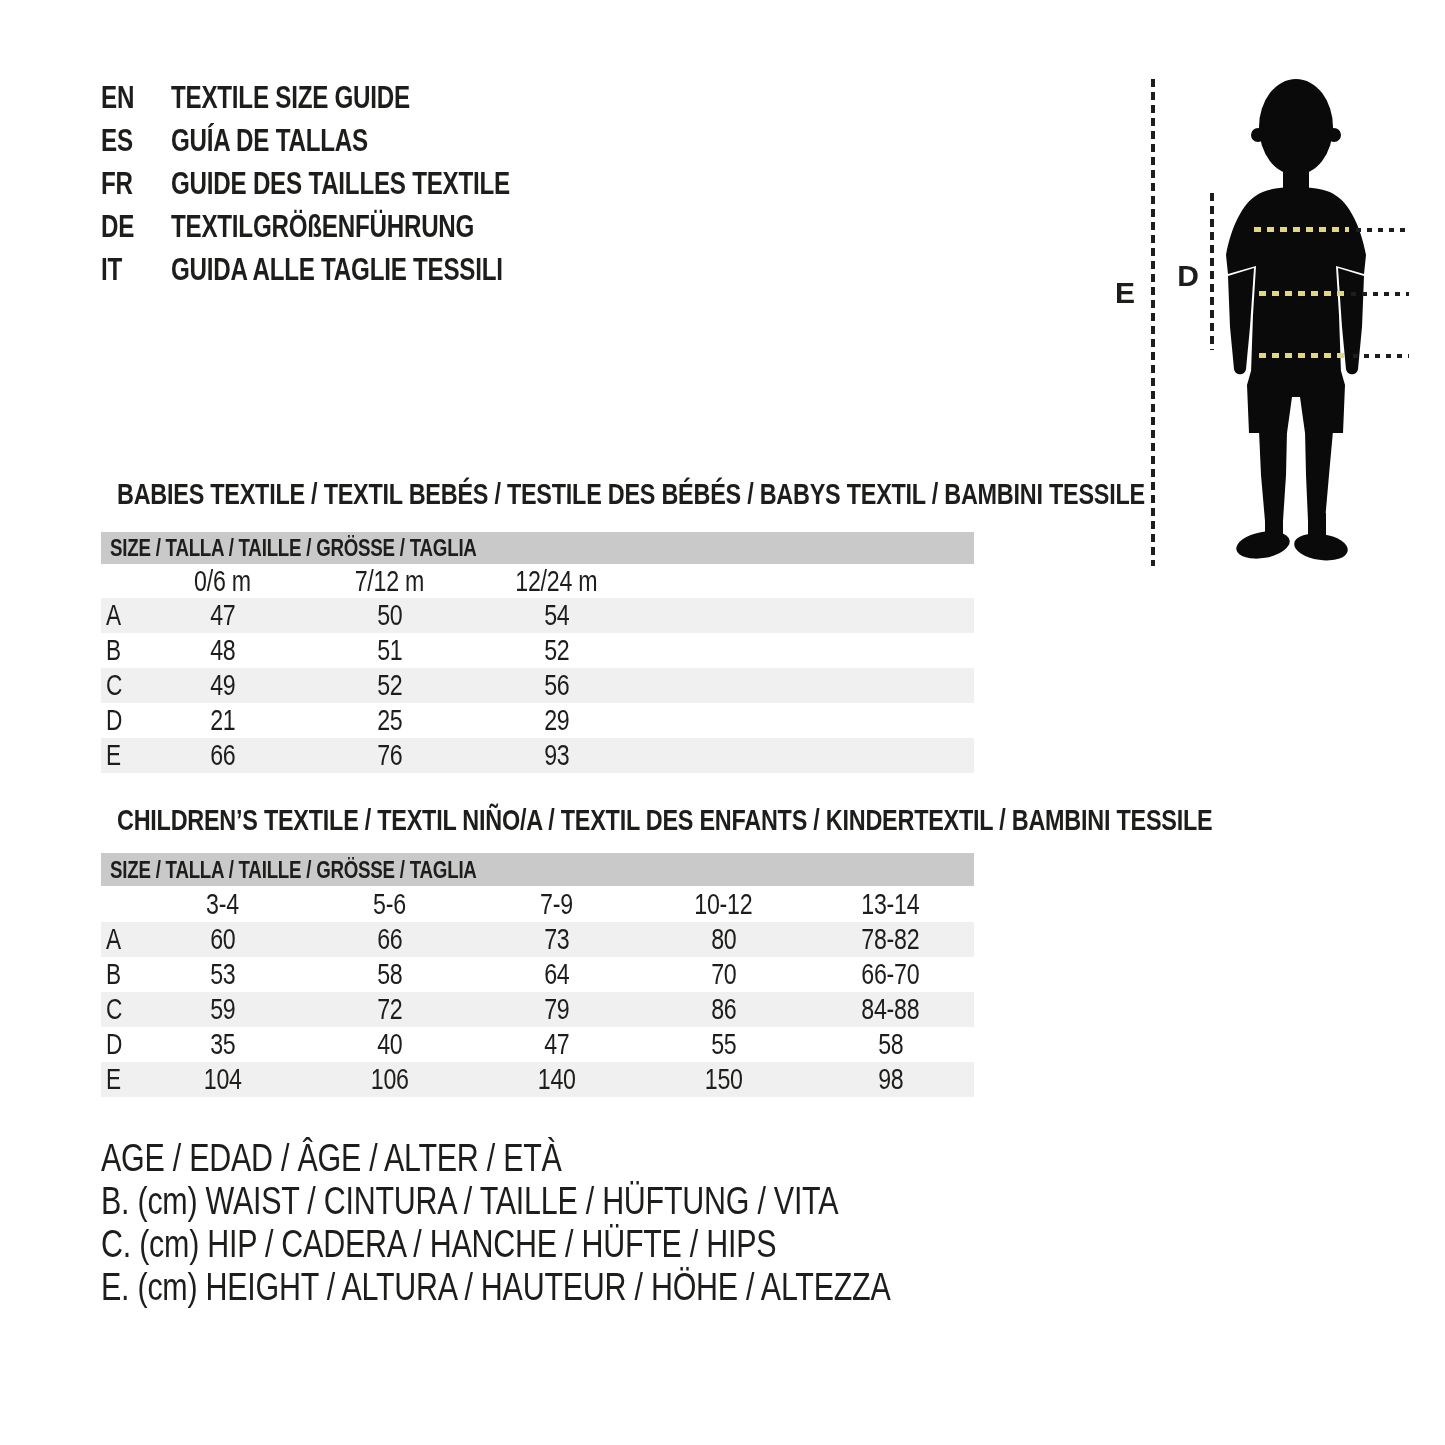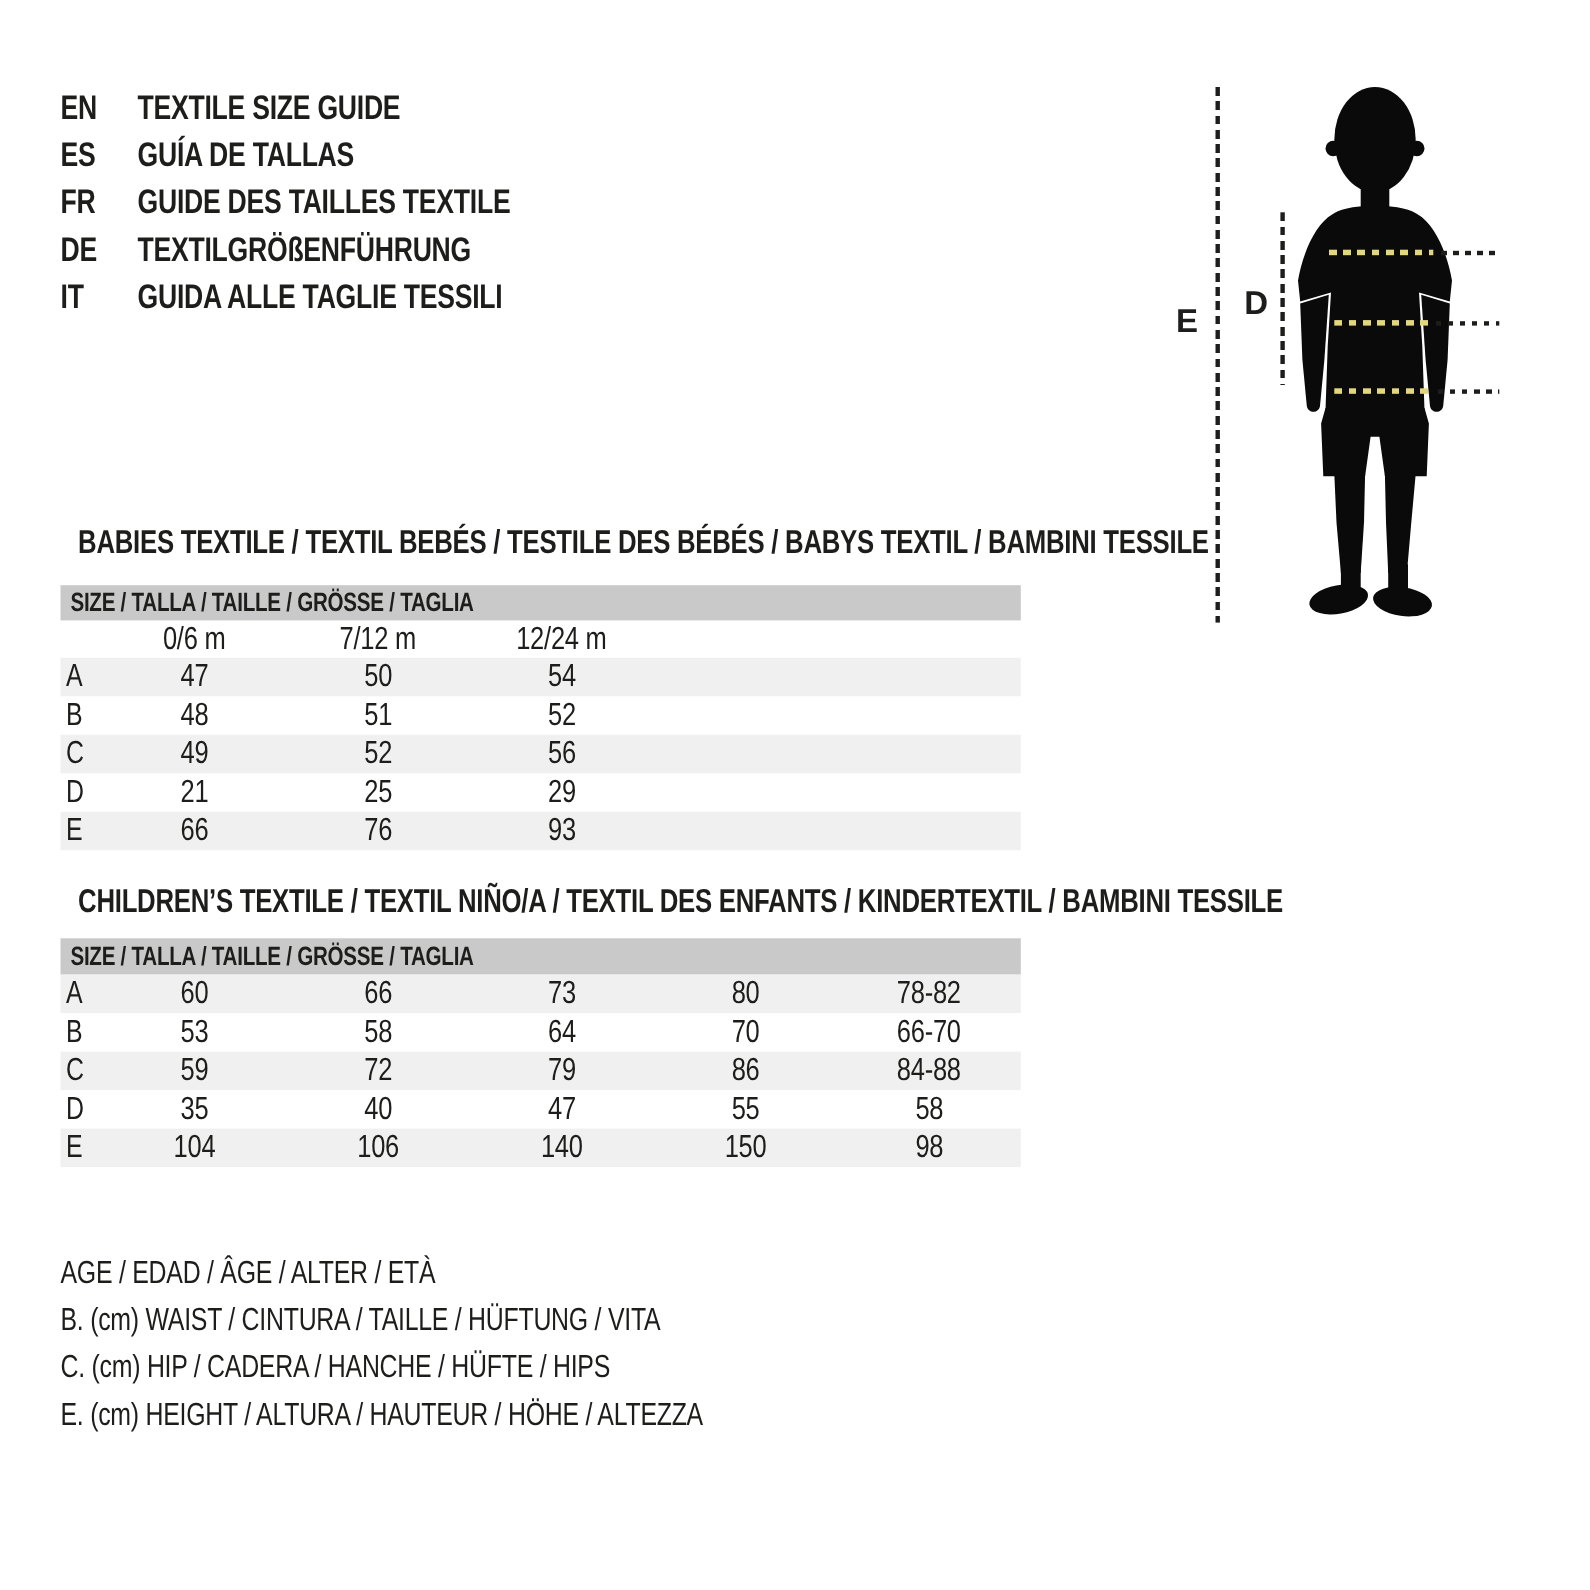--- a/index.html
+++ b/index.html
@@ -1,19 +1,20 @@
 <!DOCTYPE html>
 <html><head>
 <meta charset="utf-8">
 <style>
   html,body { margin:0; padding:0; background:#ffffff; }
   .page {
     position:relative; width:1366px; height:1445px; overflow:hidden;
     background:#ffffff; color:var(--ink,#1d1d1b);
     font-family:"Liberation Sans","DejaVu Sans",sans-serif;
+    margin-left:46px;
   }
   
   .cond  { display:inline-block; transform:scaleX(0.78); transform-origin:0 50%; white-space:nowrap; letter-spacing:-0.3px; }
   .cond-c{ display:inline-block; transform:scaleX(0.80); transform-origin:50% 50%; white-space:nowrap; letter-spacing:-0.3px; }
 
   
   .lang-block { position:absolute; left:55px; top:76px; }
   .lang-row   { display:flex; height:43px; align-items:center; font-size:31px; font-weight:700; }
   .lang-code  { width:70px; }
 
@@ -45,21 +46,21 @@
     padding-left:9px; box-sizing:border-box; font-weight:700; font-size:24px;
   }
   .tgrid { display:grid; grid-template-columns:38px 1fr 1fr 1fr 1fr 1fr; align-items:center; }
   .trow  { height:35px; }
   .cell  { text-align:center; }
   .rowlabel { text-align:left; padding-left:5px; }
   .band { background:var(--band,#f0f0f0); }
 
   
   .legend-block { position:absolute; left:55px; top:1136px; }
-  .legend-row { display:flex; height:43px; align-items:center; font-size:29px; font-weight:400; }
+  .legend-row { display:flex; height:43px; align-items:center; font-size:39px; font-weight:400; }
 </style>
 </head>
 <body>
 
 <div class="page" style="--ink: #1d1d1b; --bar: #c9c9c9; --band: #f0f0f0; --accent: #e3d77d; --sil: #0a0a0a;">
 
   <div class="lang-block" id="lang-block">
       <div class="lang-row">
         <span class="lang-code cond">EN</span>
         <span class="cond">TEXTILE SIZE GUIDE</span>
@@ -176,20 +177,28 @@
       </div>
   </div>
 
   <div class="section-title" style="top:803px;">
     <span class="cond">CHILDREN’S TEXTILE / TEXTIL NIÑO/A / TEXTIL DES ENFANTS / KINDERTEXTIL / BAMBINI TESSILE</span>
   </div>
   <div class="size-table" style="top:853px;" id="children-table">
     <div class="size-bar" style="height:33px;">
       <span class="cond">SIZE / TALLA / TAILLE / GRÖSSE / TAGLIA</span>
     </div>
+    <div class="tgrid trow" style="height:36px;" id="children-head">
+        <div class="cell rowlabel"></div>
+        <div class="cell"><span class="cond-c">3-4</span></div>
+        <div class="cell"><span class="cond-c">5-6</span></div>
+        <div class="cell"><span class="cond-c">7-9</span></div>
+        <div class="cell"><span class="cond-c">10-12</span></div>
+        <div class="cell"><span class="cond-c">13-14</span></div>
+      </div>
     <div id="children-rows">
         <div class="tgrid trow band">
           <div class="cell rowlabel"><span class="cond">A</span></div>
           <div class="cell"><span class="cond-c">60</span></div>
           <div class="cell"><span class="cond-c">66</span></div>
           <div class="cell"><span class="cond-c">73</span></div>
           <div class="cell"><span class="cond-c">80</span></div>
           <div class="cell"><span class="cond-c">78-82</span></div>
         </div>
         <div class="tgrid trow">

